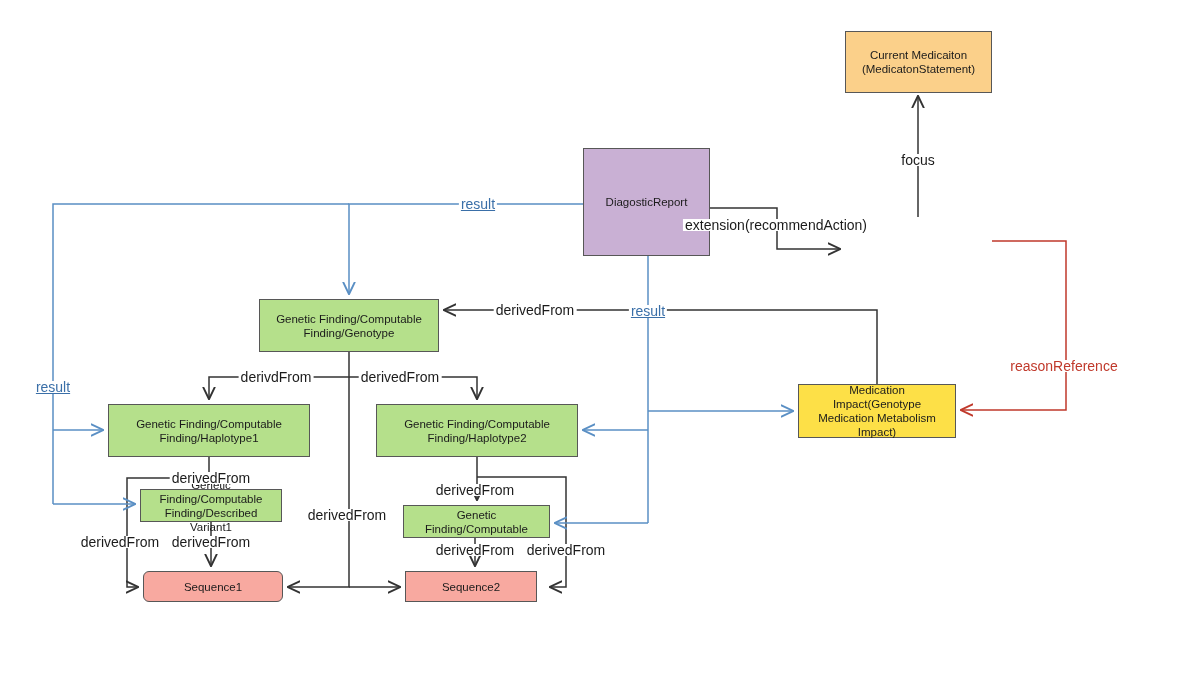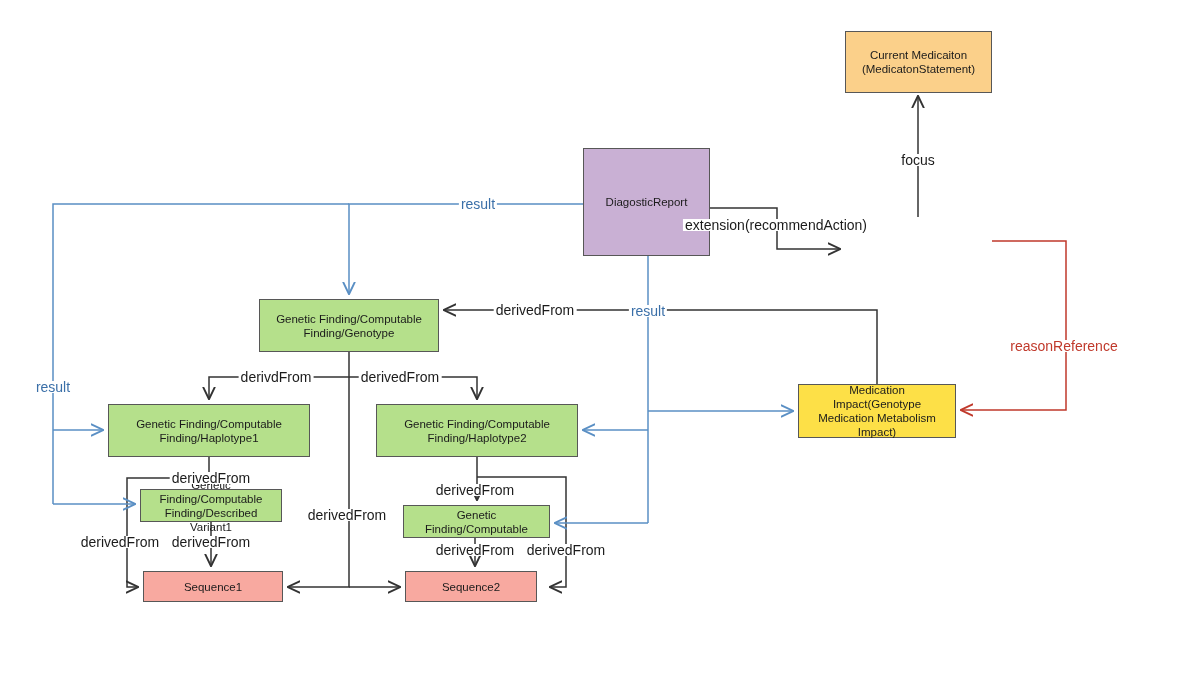--- a/index.html
+++ b/index.html
@@ -39,22 +39,22 @@
   .edge-label {
     position: absolute;
     font-size: 14px;
     line-height: 12px;
     color: #1b1b1b;
     background: #ffffff;
     padding: 0 2px;
     white-space: nowrap;
     transform: translate(-50%, -50%);
   }
-  .edge-label.blue { color: #3a6fa8; }
-  .edge-label.red  { color: #c0392b; }
+  .edge-label.blue { color: #3a6fa8; text-decoration: underline; }
+  .edge-label.red  { color: #c0392b; margin-top: 20px; }
 </style>
 </head>
 <body>
 
 <div id="canvas" style="background: rgb(255, 255, 255);">
 
   <svg id="edge-layer" viewBox="0 0 1200 695" xmlns="http://www.w3.org/2000/svg">
     <defs>
       <marker id="ah-black" viewBox="0 0 10 10" refX="9" refY="5" markerWidth="9" markerHeight="9" orient="auto-start-reverse">
         <path d="M 0 0.6 L 9.2 5 L 0 9.4" fill="none" stroke="#333333" stroke-width="1.4"></path>
@@ -170,21 +170,21 @@
       <span>Finding/Described Variant1</span>
     </span>
   </div>
 
   <div class="node" id="node-described-variant2" style="left: 403px; top: 505px; width: 147px; height: 33px; background: rgb(181, 224, 139); border-color: rgb(87, 87, 87);">
     <span>
       <span>Genetic Finding/Computable</span>
     </span>
   </div>
 
-  <div class="node" id="node-sequence1" style="left: 143px; top: 571px; width: 140px; height: 31px; background: rgb(248, 169, 160); border-color: rgb(87, 87, 87);">
+  <div class="node" id="node-sequence1" style="left: 143px; top: 571px; width: 140px; height: 31px; background: rgb(248, 169, 160); border-color: rgb(87, 87, 87); border-radius: 6px;">
     <span>
       <span>Sequence1</span>
     </span>
   </div>
 
   <div class="node" id="node-sequence2" style="left: 405px; top: 571px; width: 132px; height: 31px; background: rgb(248, 169, 160); border-color: rgb(87, 87, 87);">
     <span>
       <span>Sequence2</span>
     </span>
   </div>

